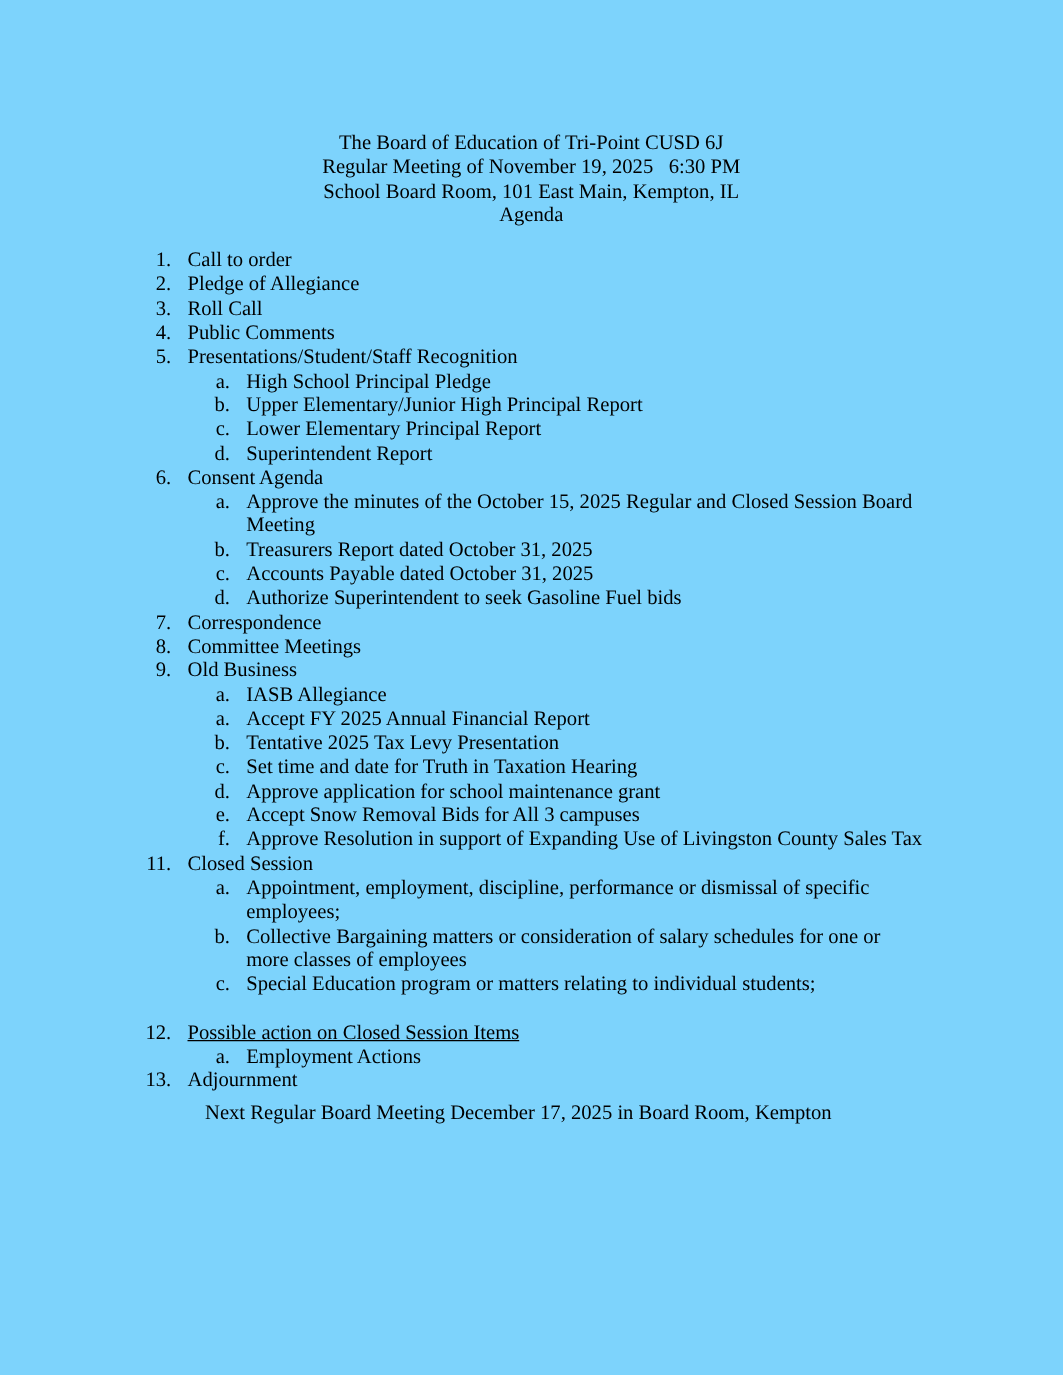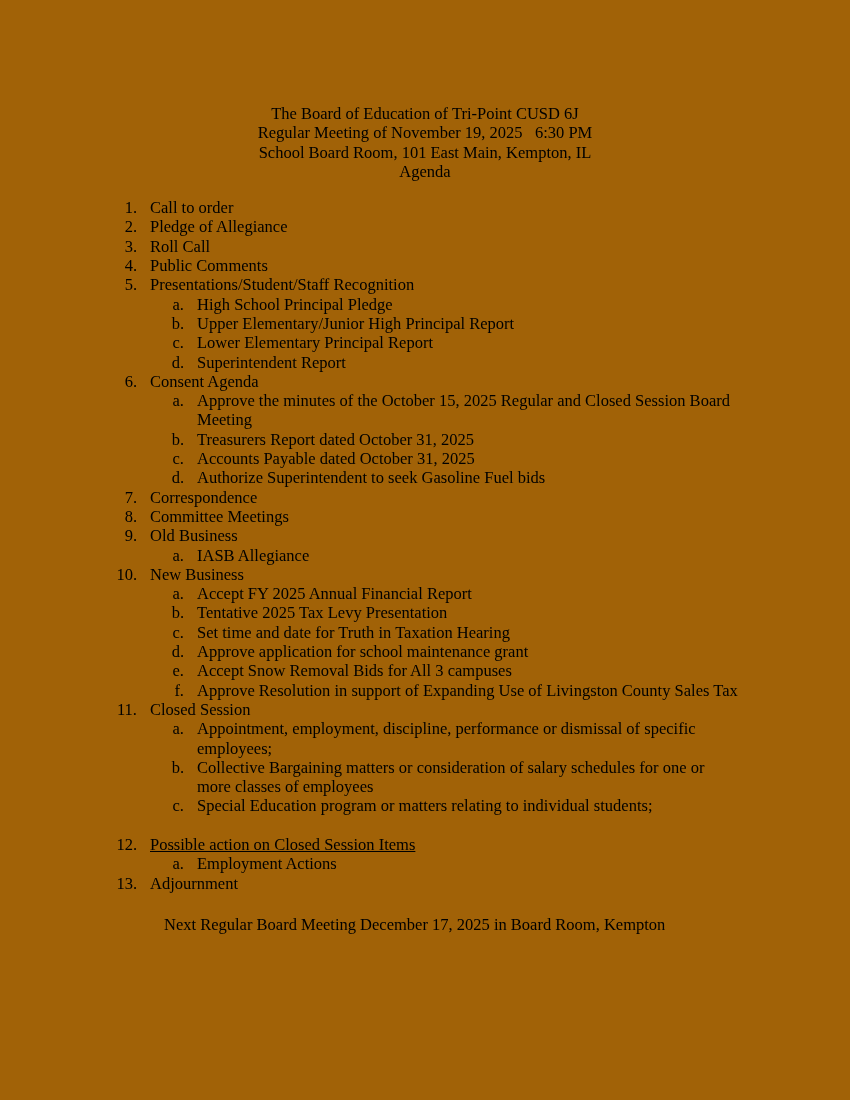--- a/index.html
+++ b/index.html
@@ -4,21 +4,21 @@
 <style>
   html, body {
     margin: 0;
     padding: 0;
     background: #ffffff;
   }
   .page {
     position: relative;
     width: 850px;
     height: 1100px;
-    background: #a16207;
+    background: #7dd3fc;
     color: #000000;
     font-family: "Liberation Serif", "DejaVu Serif", serif;
     font-size: 16.5px;
     line-height: 19.3px;
     overflow: hidden;
   }
   .header {
     padding-top: 104px;
     text-align: center;
   }
@@ -40,21 +40,21 @@
   .row .txt {
     white-space: pre-wrap;
     margin-top: 12px;
   }
   .l1 { padding-left: 150px; }
   .l1 .lbl { width: 137px; }
   .l2 { padding-left: 197px; }
   .l2 .lbl { width: 184px; }
   .gap-before { margin-top: 19.3px; text-decoration: underline; }
   .footer {
-    margin-top: 22px;
+    margin-top: 6px;
     padding-left: 164px;
     white-space: pre-wrap;
   }
 </style>
 </head>
 <body>
 
 <div class="page">
 
   <div class="header">
@@ -132,24 +132,20 @@
       <span class="txt">Committee Meetings</span>
     </div>
     <div class="row l1">
       <span class="lbl">9.</span>
       <span class="txt">Old Business</span>
     </div>
     <div class="row l2">
       <span class="lbl">a.</span>
       <span class="txt">IASB Allegiance</span>
     </div>
-    <div class="row l1">
-      <span class="lbl">10.</span>
-      <span class="txt">New Business</span>
-    </div>
     <div class="row l2">
       <span class="lbl">a.</span>
       <span class="txt">Accept FY 2025 Annual Financial Report</span>
     </div>
     <div class="row l2">
       <span class="lbl">b.</span>
       <span class="txt">Tentative 2025 Tax Levy Presentation</span>
     </div>
     <div class="row l2">
       <span class="lbl">c.</span>

